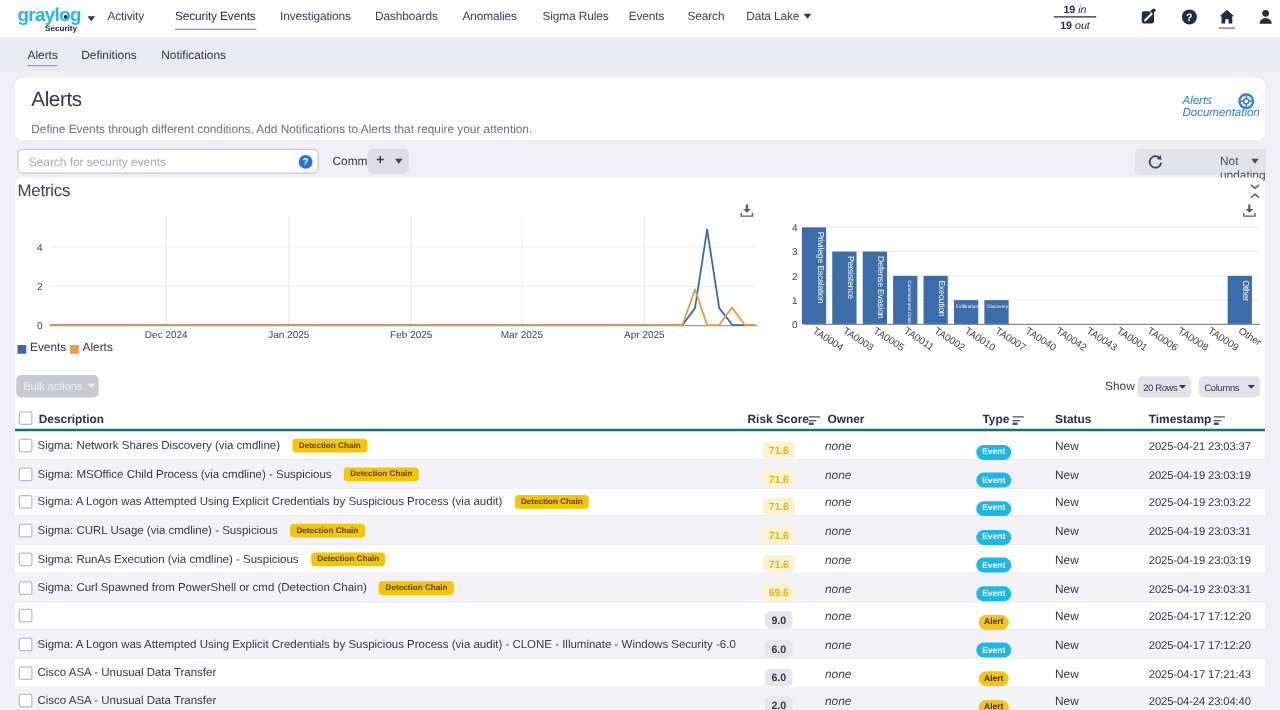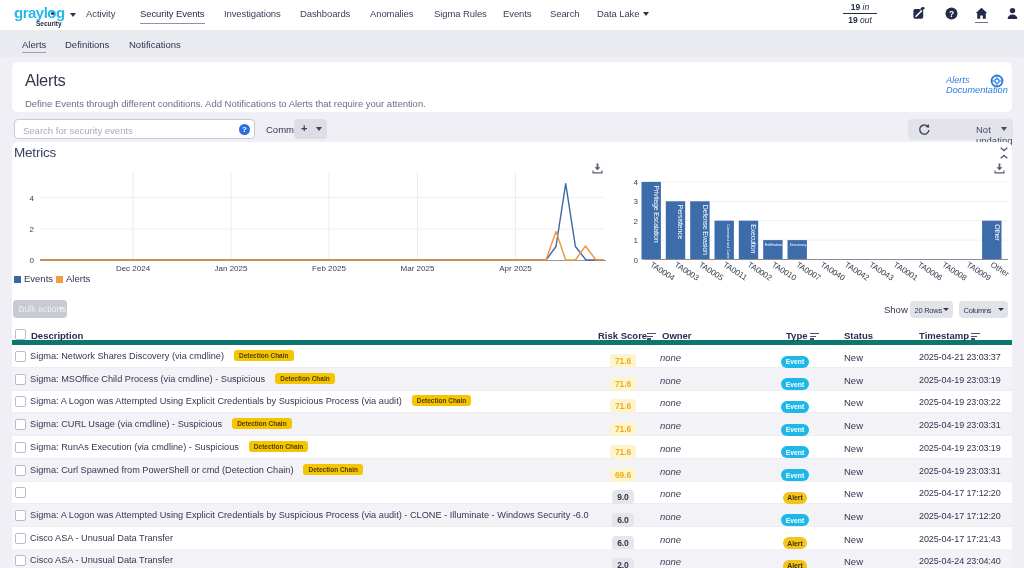--- a/index.html
+++ b/index.html
@@ -39,30 +39,30 @@
 #updgroup{position:absolute;left:908px;top:119px;width:105px;height:21px;background:#e2e2ea;border-radius:4px;color:#454a5e;}
 #updtxt{position:absolute;left:36px;top:5px;font-size:9.5px;margin-left:32px;}
 #updgroup .caret{position:absolute;right:6px;top:8px;border-top-color:#454a5e;}
 
 #panel{position:absolute;left:12px;top:142px;width:1000px;height:426px;background:#fff;border-radius:6px 6px 0 0;}
 #metrich{position:absolute;left:14px;top:145px;font-size:13.5px;font-weight:normal;color:#39415e;letter-spacing:-0.2px;}
 
 .legsq{position:absolute;width:7px;height:7px;top:276px;}
 .legtxt{position:absolute;top:273px;font-size:9.5px;color:#2e3552;}
 
-#bulk{position:absolute;left:13px;top:300px;width:54px;height:18px;background:#c8cad3;border-radius:4px;color:#eceef3;font-size:9px;}
+#bulk{position:absolute;left:13px;top:300px;width:66px;height:18px;background:#c8cad3;border-radius:4px;color:#eceef3;font-size:9px;}
 #bulk b{position:absolute;left:5.5px;top:4px;font-weight:normal;letter-spacing:-0.1px;}
 #bulk .caret{position:absolute;right:3px;top:7px;border-top-color:#eceef3;border-left-width:3px;border-right-width:3px;border-top-width:3.5px;}
 #showlbl{position:absolute;left:884px;top:304px;font-size:9.5px;color:#32354e;}
 .showbtn{position:absolute;top:301px;height:17px;background:#e2e2ea;border-radius:4px;font-size:7.5px;color:#32354e;letter-spacing:-0.25px;}
 .showbtn b{position:absolute;left:4.5px;top:4.5px;white-space:nowrap;font-weight:normal;}
 .showbtn .caret{position:absolute;right:4px;top:6.5px;border-top-color:#32354e;border-left-width:3px;border-right-width:3px;border-top-width:3.5px;}
 
 .cb{position:absolute;left:3px;width:11px;height:11px;border:1px solid #b9bdc9;border-radius:2px;background:#fff;}
-#thead{position:absolute;left:12px;top:325px;width:1000px;height:20px;background:#fff;border-bottom:5px solid #0f766e;}
+#thead{position:absolute;left:12px;top:325px;width:1000px;height:20px;background:#fff;border-bottom:2px solid #0f766e;}
 .th{position:absolute;top:330px;font-size:9.5px;font-weight:bold;color:#25304e;white-space:nowrap;}
 .sorticon{position:absolute;top:333px;width:9px;height:7px;}
 .sorticon i{position:absolute;left:0;height:1.4px;background:#4a5068;display:block;}
 .row{position:absolute;left:12px;width:1000px;height:23px;border-bottom:1px solid #ececf1;}
 .row.even{background:#f3f3f7;}
 .desc{position:absolute;left:18px;top:6px;font-size:9.2px;color:#323850;letter-spacing:0px;white-space:nowrap;}
 .dc{display:inline-block;background:#f6c502;color:#4d3e06;font-size:6.5px;font-weight:bold;padding:2px 5px 2px;border-radius:3px;margin-left:10px;position:relative;top:-1px;letter-spacing:0;}
 .risk{position:absolute;left:588px;top:5px;width:46px;text-align:center;}
 .risk span{display:inline-block;font-size:8.5px;font-weight:bold;border-radius:4px;padding:2px 5px;letter-spacing:-0.1px;}
 .risk.hi span{background:#fcf3d1;color:#edb112;}

